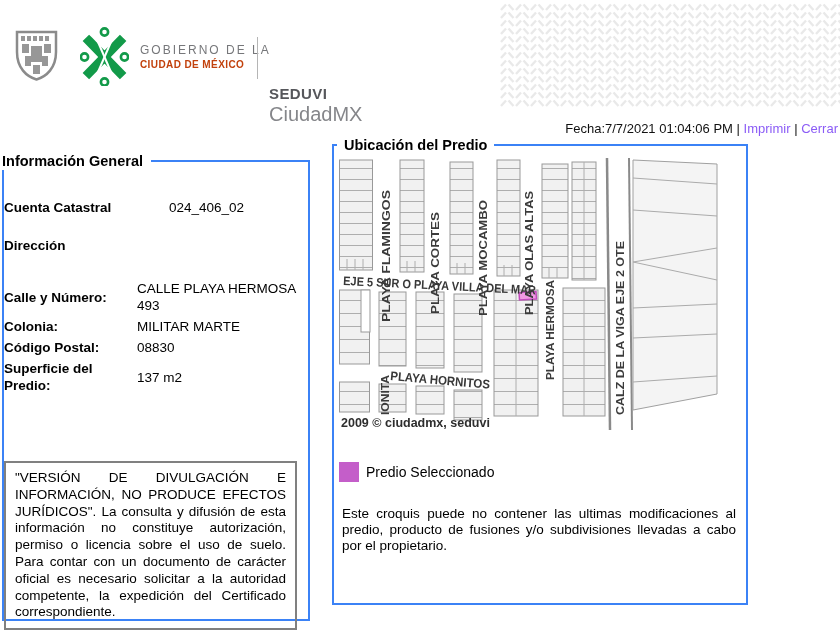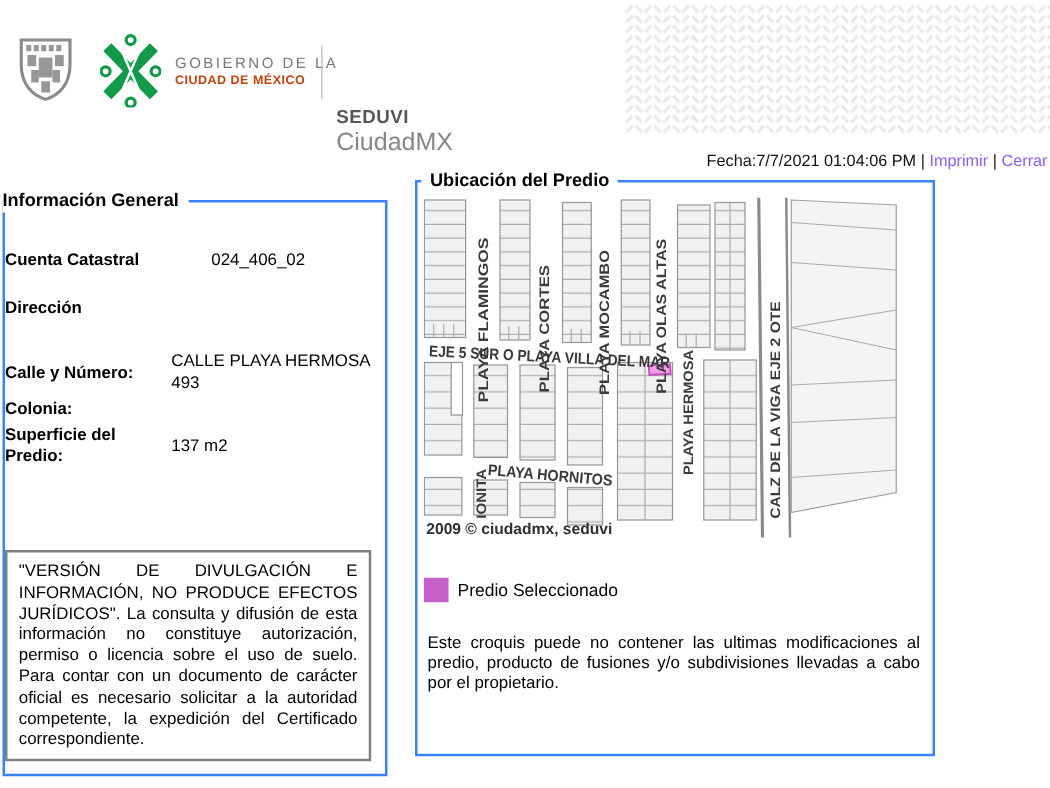--- a/index.html
+++ b/index.html
@@ -129,20 +129,25 @@
       </div>
 
       <div class="row r-dir">Dirección</div>
 
       <div class="row r-f gap1 lh">
         <span class="lbl">Calle y Número:</span>
         <span class="val">CALLE PLAYA HERMOSA 493</span>
       </div>
       <div class="row r-f lh">
         <span class="lbl">Colonia:</span>
+        <span class="val">MILITAR MARTE</span>
+      </div>
+      <div class="row r-f lh">
+        <span class="lbl">Código Postal:</span>
+        <span class="val">08830</span>
       </div>
       <div class="row r-f lh">
         <span class="lbl">Superficie del Predio:</span>
         <span class="val">137 m2</span>
       </div>
 
       <div class="disclaimer">"VERSIÓN DE DIVULGACIÓN E INFORMACIÓN, NO PRODUCE EFECTOS JURÍDICOS". La consulta y difusión de esta información no constituye autorización, permiso o licencia sobre el uso de suelo. Para contar con un documento de carácter oficial es necesario solicitar a la autoridad competente, la expedición del Certificado correspondiente.</div>
     </div>
   </section>
 

